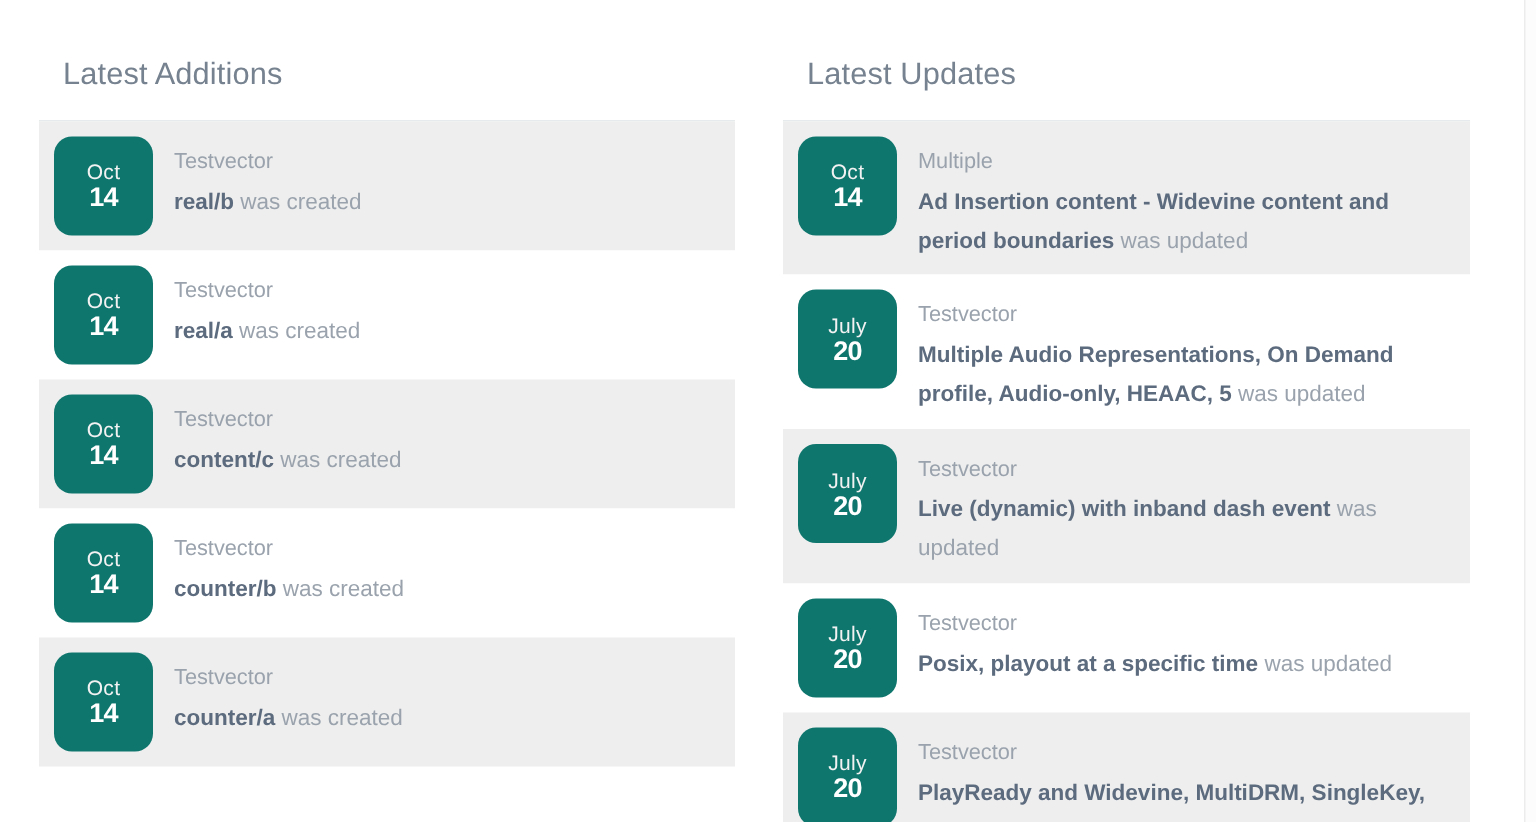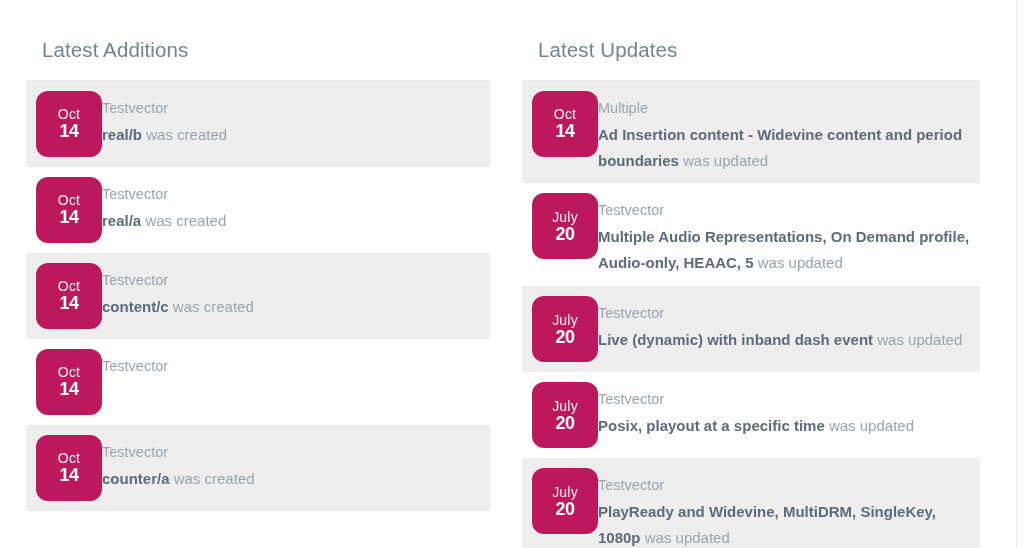--- a/index.html
+++ b/index.html
@@ -81,26 +81,27 @@
   }
   .feed-item.striped {
     background: #eeeeee;
   }
 
   .date-badge {
     flex: 0 0 auto;
     width: 66px;
     height: 66px;
     border-radius: 12px;
-    background: #be185d;
+    background: #0f766e;
     color: #ffffff;
     display: flex;
     flex-direction: column;
     align-items: center;
     justify-content: center;
+    margin-right: 14px;
     line-height: 1;
     user-select: none;
   }
   .date-month {
     font-size: 14px;
     font-weight: normal;
     color: #f2f2f2;
     margin-bottom: 1px;
     letter-spacing: 0.2px;
   }
@@ -185,20 +186,21 @@
         </div>
       </li>
 
       <li class="feed-item">
         <div class="date-badge">
           <span class="date-month">Oct</span>
           <span class="date-day">14</span>
         </div>
         <div class="item-body">
           <span class="item-kind">Testvector</span>
+          <span class="item-text"><a class="item-link">counter/b</a> <span class="item-action">was created</span></span>
         </div>
       </li>
 
       <li class="feed-item striped">
         <div class="date-badge">
           <span class="date-month">Oct</span>
           <span class="date-day">14</span>
         </div>
         <div class="item-body">
           <span class="item-kind">Testvector</span>

